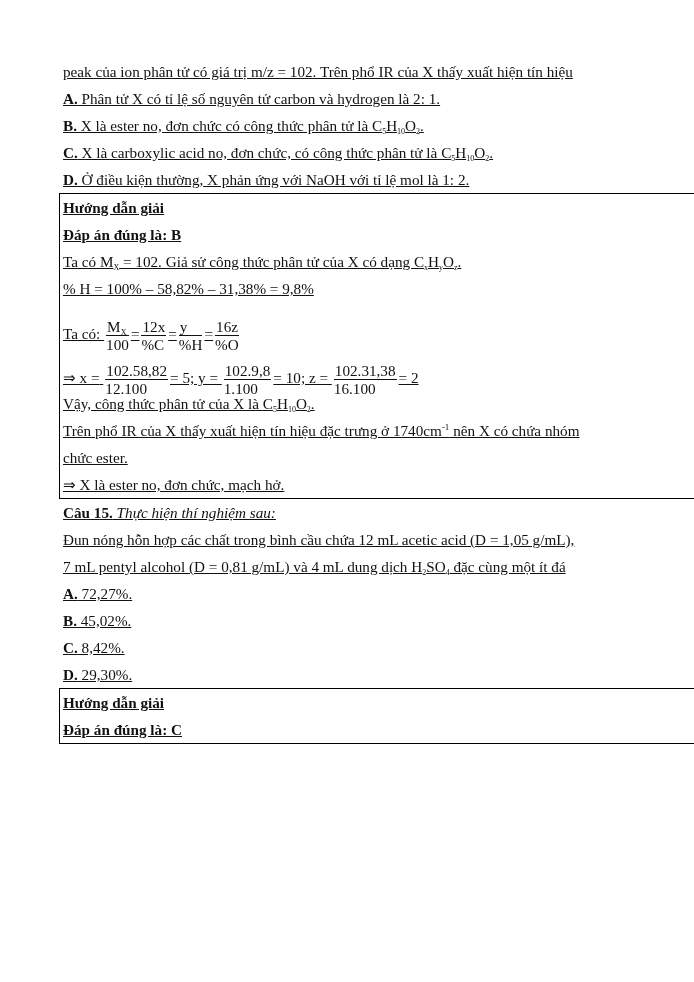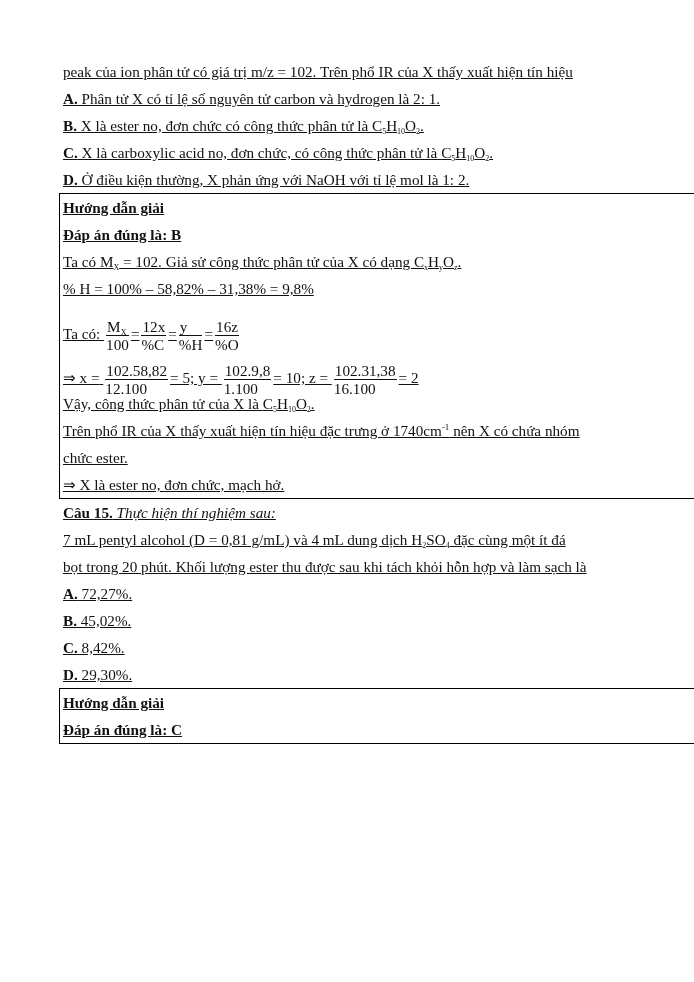--- a/index.html
+++ b/index.html
@@ -52,22 +52,22 @@
       <span class="frac"><span class="num">102.31,38</span><span class="den">16.100</span></span><span>= 2</span>
     </div>
 
     <div class="line"><span>Vậy, công thức phân tử của X là </span><span><span>C</span><sub class="s">5</sub><span>H</span><sub class="s">10</sub><span>O</span><sub class="s">2</sub><span>.</span></span></div>
     <div class="line"><span>Trên phổ IR của X thấy xuất hiện tín hiệu đặc trưng ở 1740cm</span><sup class="s">-1</sup><span>  nên X có chứa nhóm</span></div>
     <div class="line">chức ester.</div>
     <div class="line">⇒ X là ester no, đơn chức, mạch hở.</div>
   </div>
 
   <div class="line"><span class="b">Câu 15.</span><span class="i"> Thực hiện thí nghiệm sau:</span></div>
+  <div class="line">Đun nóng hỗn hợp các chất trong bình cầu chứa 12 mL acetic acid (D = 1,05 g/mL),</div>
   <div class="line"><span>7 mL pentyl alcohol (D = 0,81 g/mL) và 4 mL dung dịch  H</span><sub class="s">2</sub><span>SO</span><sub class="s">4</sub><span>  đặc cùng một ít đá</span></div>
-  <div class="line">bọt trong 20 phút. Khối lượng ester thu được sau khi tách khỏi hỗn hợp và làm sạch là</div>
 
   <div class="line"><span class="b">A.</span><span> 72,27%.</span></div>
   <div class="line"><span class="b">B.</span><span> 45,02%.</span></div>
   <div class="line"><span class="b">C.</span><span> 8,42%.</span></div>
   <div class="line"><span class="b">D.</span><span> 29,30%.</span></div>
 
   <div class="box">
     <div class="line b">Hướng dẫn giải</div>
     <div class="line b">Đáp án đúng là: C</div>
   </div>

